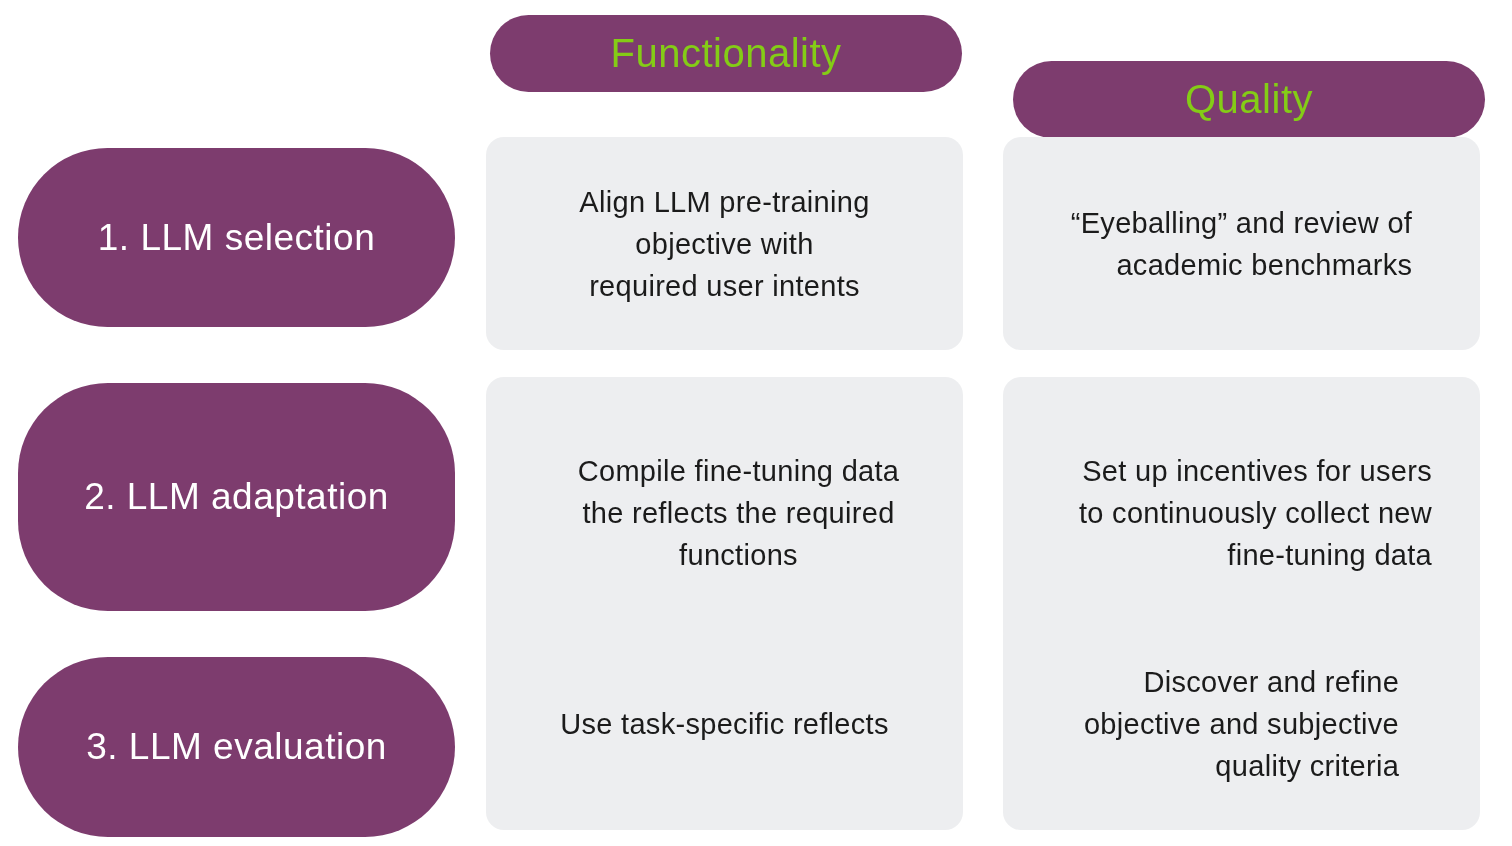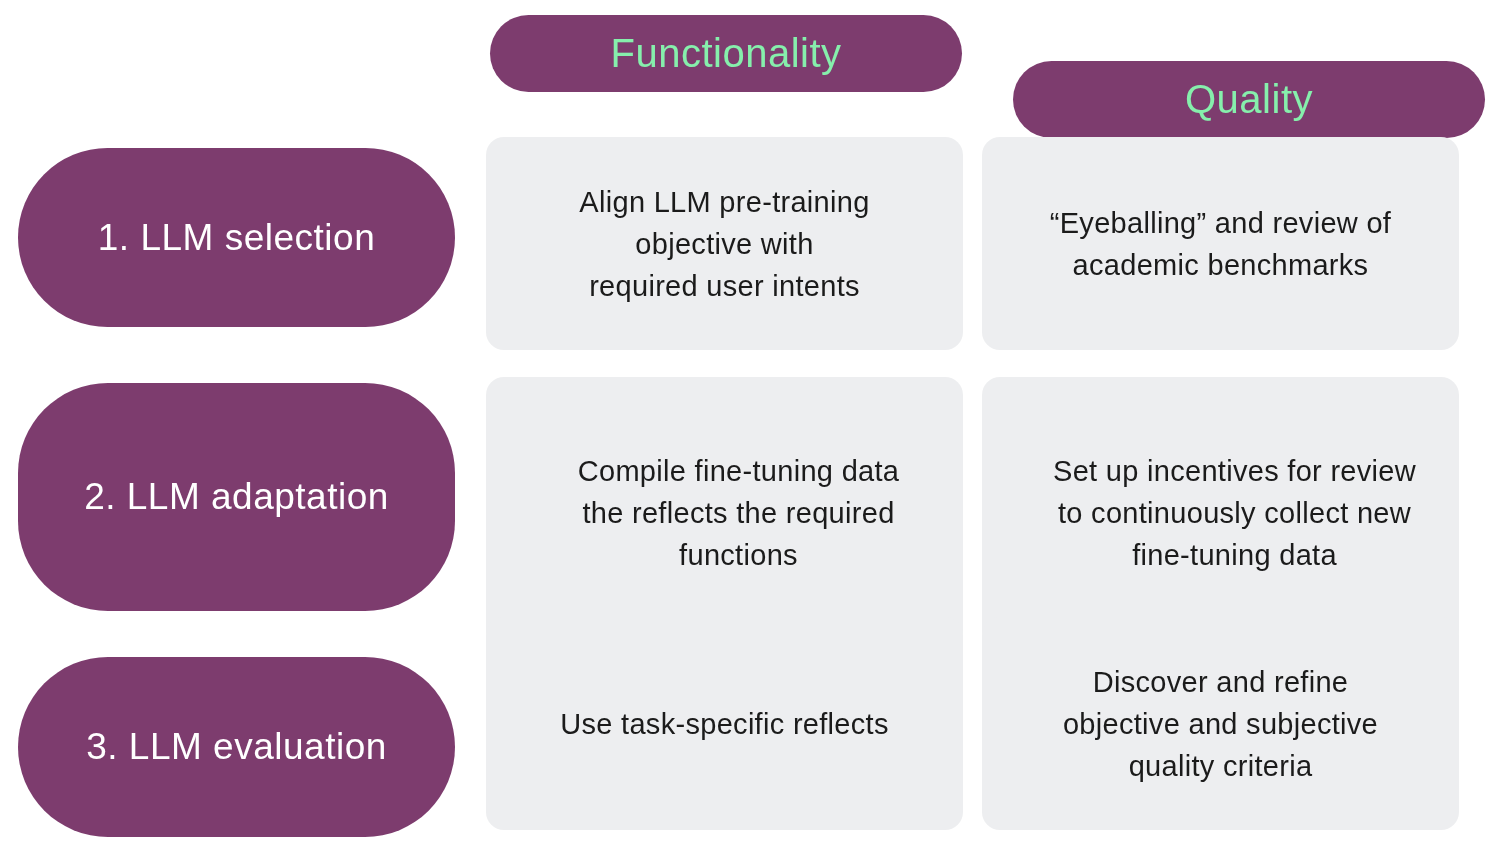--- a/index.html
+++ b/index.html
@@ -18,21 +18,21 @@
   .pill-header {
     position: absolute;
     top: 15px;
     width: 472px;
     height: 77px;
     background: var(--purple);
     border-radius: 38.5px;
     display: flex;
     align-items: center;
     justify-content: center;
-    color: #86efac;
+    color: #84cc16;
     font-size: 40px;
     font-weight: 400;
     letter-spacing: 0.5px;
   }
   #hdr-functionality { left: 490px; }
   #hdr-quality { left: 1013px; margin-top: 46px; }
 
   .stage-pill {
     position: absolute;
     left: 18px;
@@ -61,21 +61,21 @@
     color: var(--ink);
     font-size: 29px;
     font-weight: 500;
     line-height: 42px;
     letter-spacing: 0.3px;
     white-space: pre-line;
     padding: 0 18px;
     box-sizing: border-box;
   }
   .col-func { left: 486px; }
-  .col-qual { left: 982px; }
+  .col-qual { left: 1003px; text-align: right; }
 
   .row-1 .stage-pill { top: 148px; height: 179px; }
   .row-1 .cell { top: 137px; height: 213px; }
   .row-2 .stage-pill { top: 383px; height: 228px; }
   .row-2 .cell { top: 377px; height: 272px; padding-left: 46px; }
   .row-3 .stage-pill { top: 625px; height: 180px; margin-top: 32px; }
   .row-3 .cell { top: 617px; height: 213px; }
 </style>
 </head>
 <body>
@@ -93,21 +93,21 @@
 required user intents</div>
     <div class="cell col-qual">“Eyeballing” and review of
 academic benchmarks</div>
   </div>
 
   <div class="row-2">
     <div class="stage-pill">2. LLM adaptation</div>
     <div class="cell col-func">Compile fine-tuning data
 the reflects the required
 functions</div>
-    <div class="cell col-qual">Set up incentives for review
+    <div class="cell col-qual">Set up incentives for users
 to continuously collect new
 fine-tuning data</div>
   </div>
 
   <div class="row-3">
     <div class="stage-pill">3. LLM evaluation</div>
     <div class="cell col-func">Use task-specific reflects</div>
     <div class="cell col-qual">Discover and refine
 objective and subjective
 quality criteria</div>

